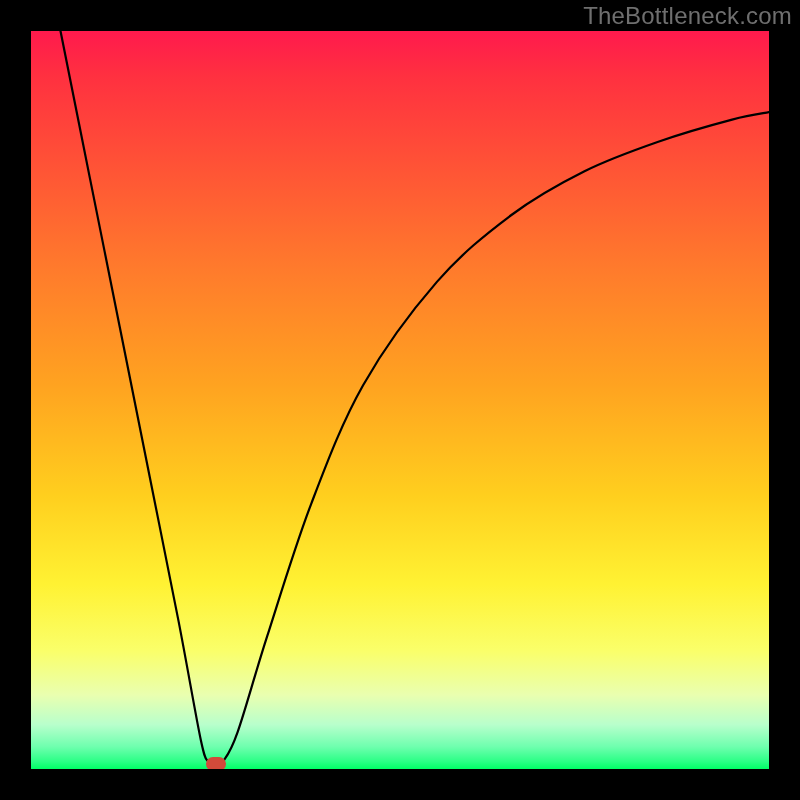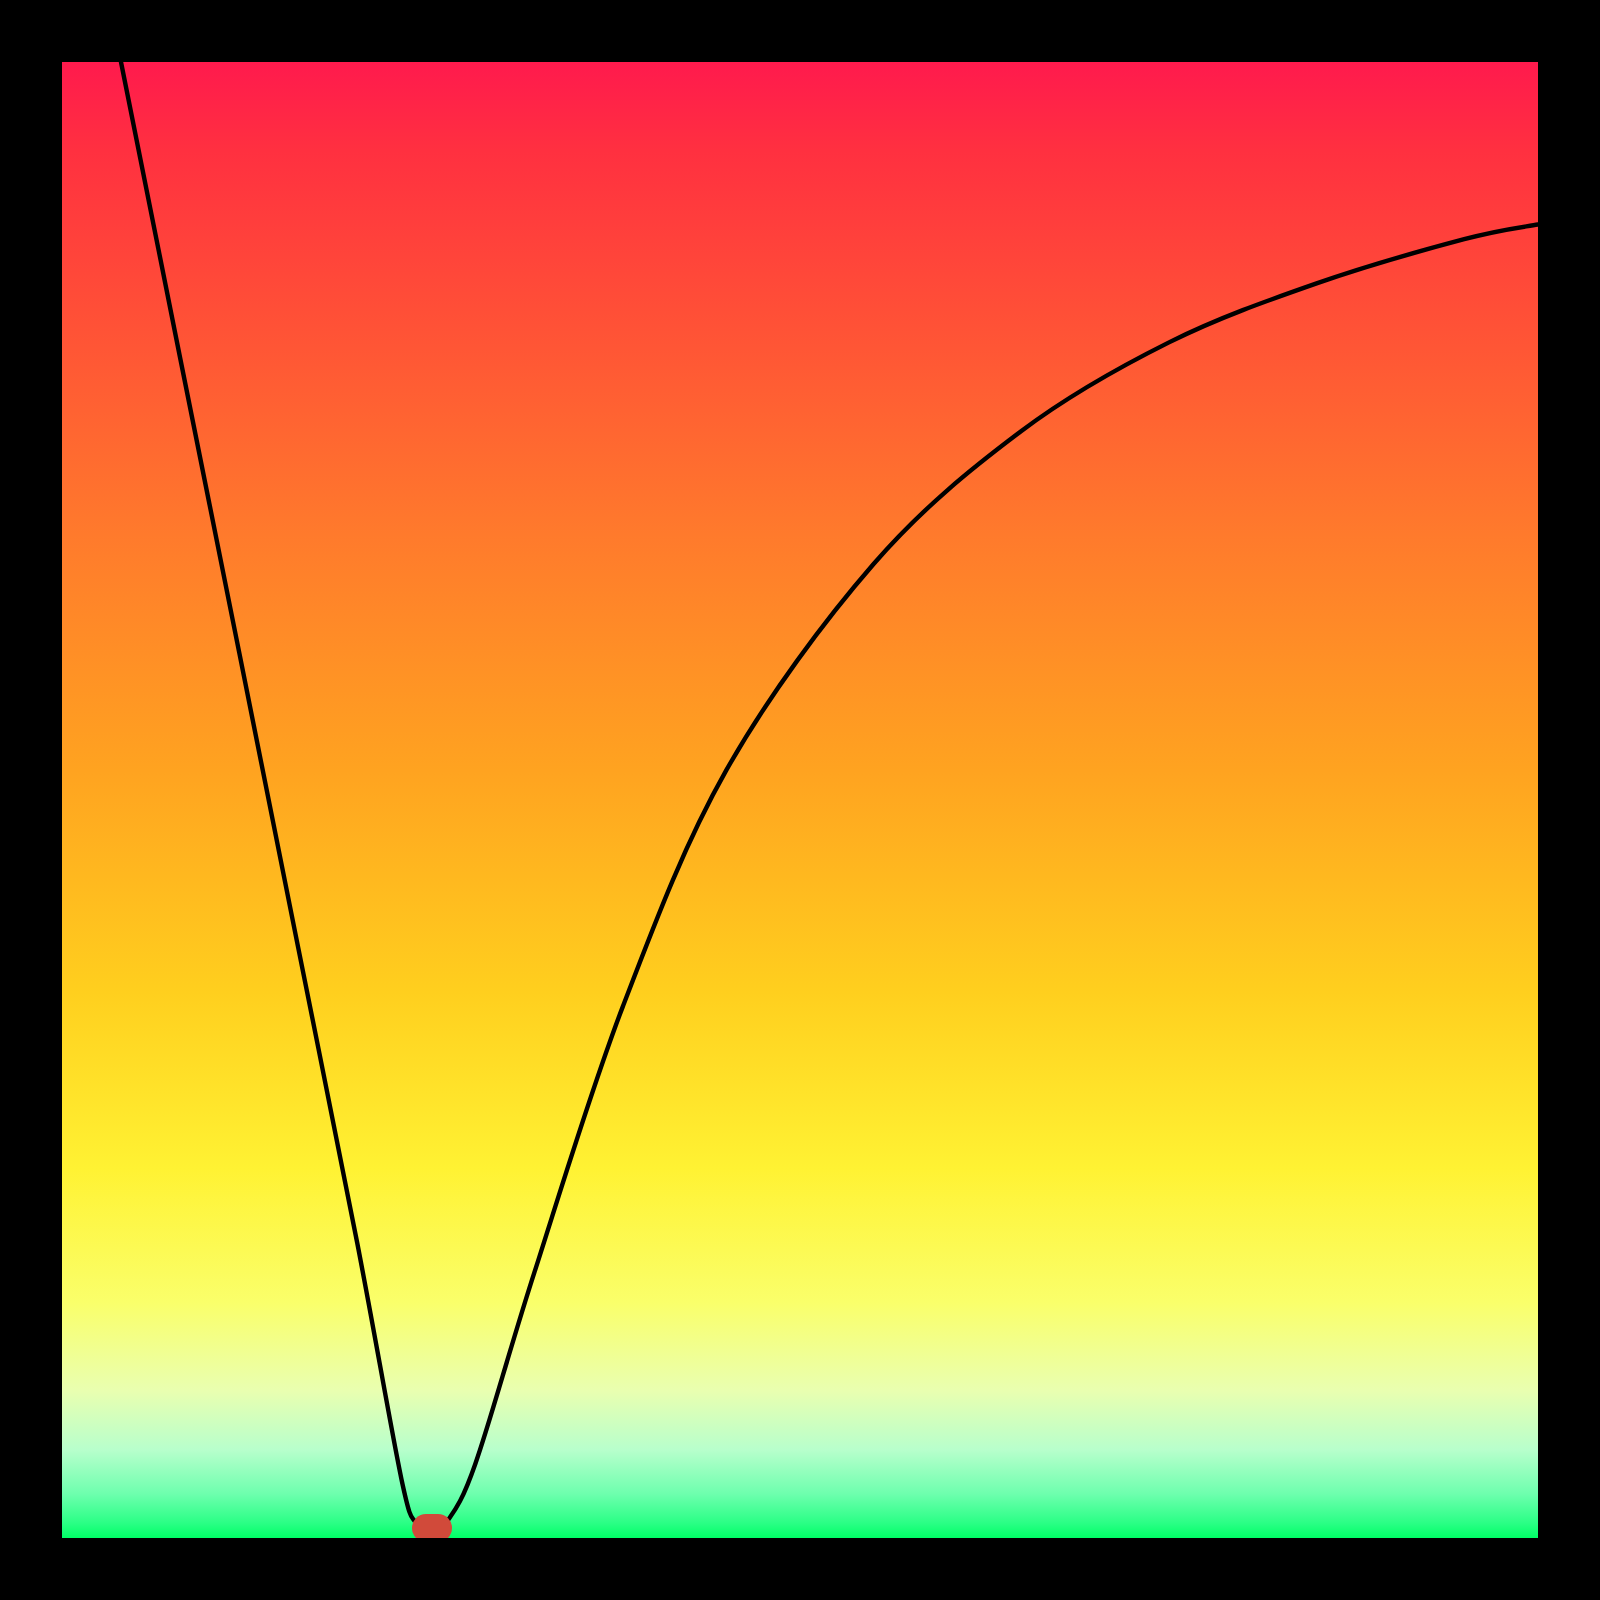--- a/index.html
+++ b/index.html
@@ -68,20 +68,21 @@
     background: #d14a3a;
     border-radius: 7px;
     transform: translate(-50%, -50%);
   }
 </style>
 </head>
 <body>
 
 <div class="frame">
 
+  <div class="watermark">TheBottleneck.com</div>
 
   <div class="plot-area">
     <div class="gradient"></div>
 
     <svg class="curve" viewBox="0 0 738 738" preserveAspectRatio="none">
       <path id="curve-path" d="M 29.5 0.0 C 34.4 24.6, 49.2 98.4, 59.0 147.6 C 68.9 196.8, 78.7 246.0, 88.6 295.2 C 98.4 344.4, 108.2 393.6, 118.1 442.8 C 127.9 492.0, 139.0 546.1, 147.6 590.4 C 156.2 634.7, 164.8 685.1, 169.7 708.5 C 174.7 731.9, 174.7 726.3, 177.1 730.6 C 179.6 734.9, 182.0 734.3, 184.5 734.3 C 187.0 734.3, 188.2 736.2, 191.9 730.6 C 195.6 725.1, 199.3 722.0, 206.6 701.1 C 214.0 680.2, 223.9 643.3, 236.2 605.2 C 248.5 567.0, 264.4 514.1, 280.4 472.3 C 296.4 430.5, 311.2 391.1, 332.1 354.2 C 353.0 317.3, 381.3 279.2, 405.9 250.9 C 430.5 222.6, 455.1 203.0, 479.7 184.5 C 504.3 166.0, 528.9 152.5, 553.5 140.2 C 578.1 127.9, 602.7 119.3, 627.3 110.7 C 651.9 102.1, 682.6 93.5, 701.1 88.6 C 719.6 83.6, 731.9 82.4, 738.0 81.2" fill="none" stroke="#000" stroke-width="2.2" stroke-linecap="round" stroke-linejoin="round"></path>
     </svg>
 
     <div class="marker" id="marker" style="left: 184.5px; top: 732.834px; background: rgb(209, 74, 58);"></div>
   </div>

